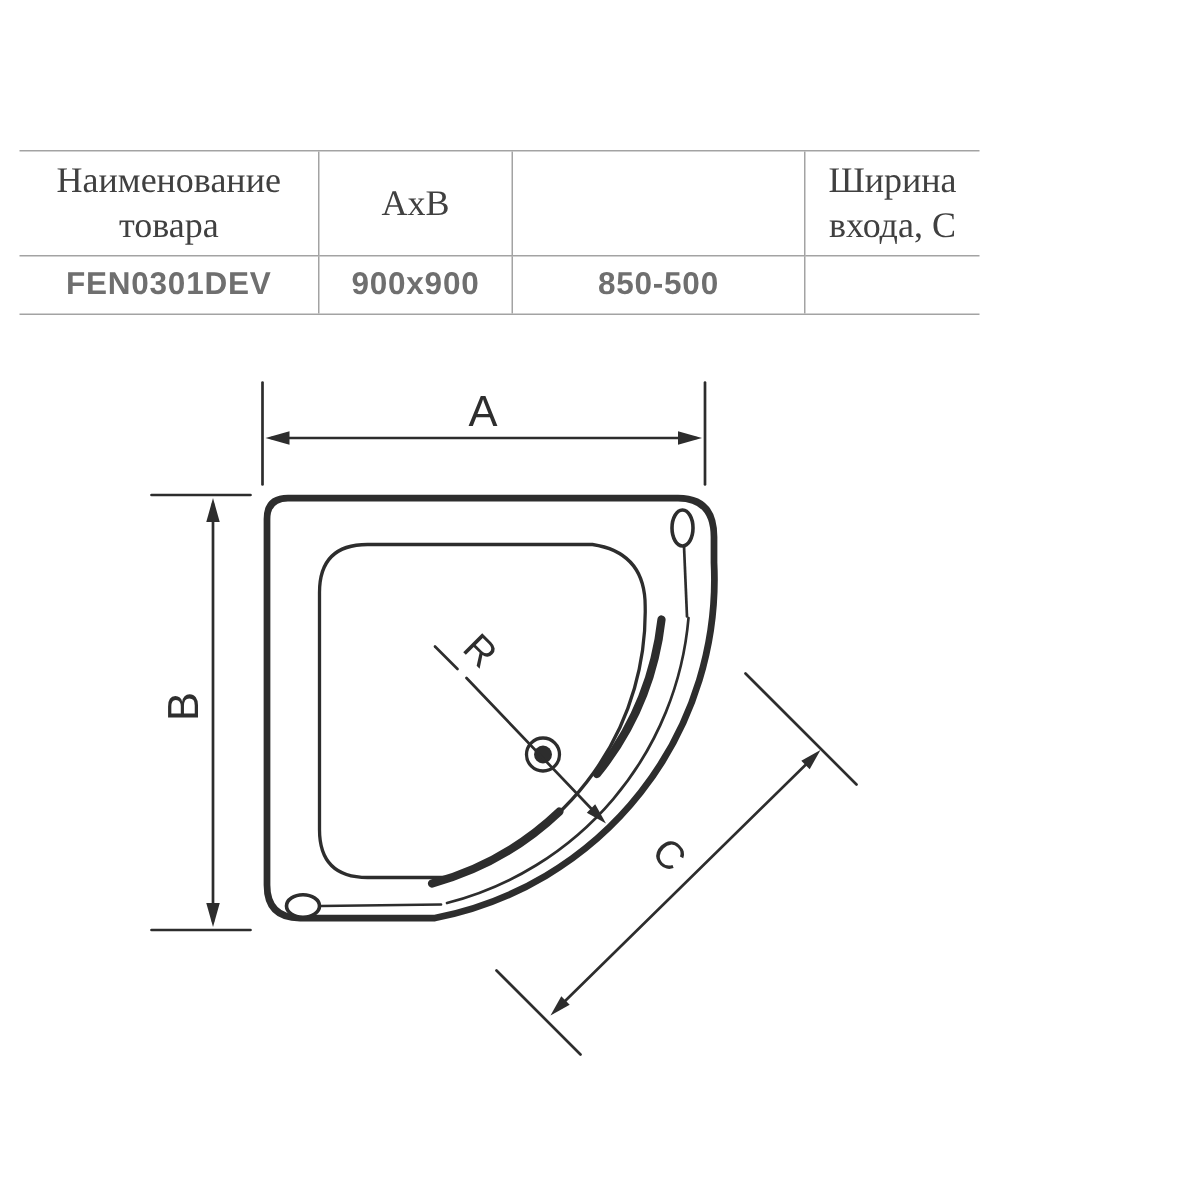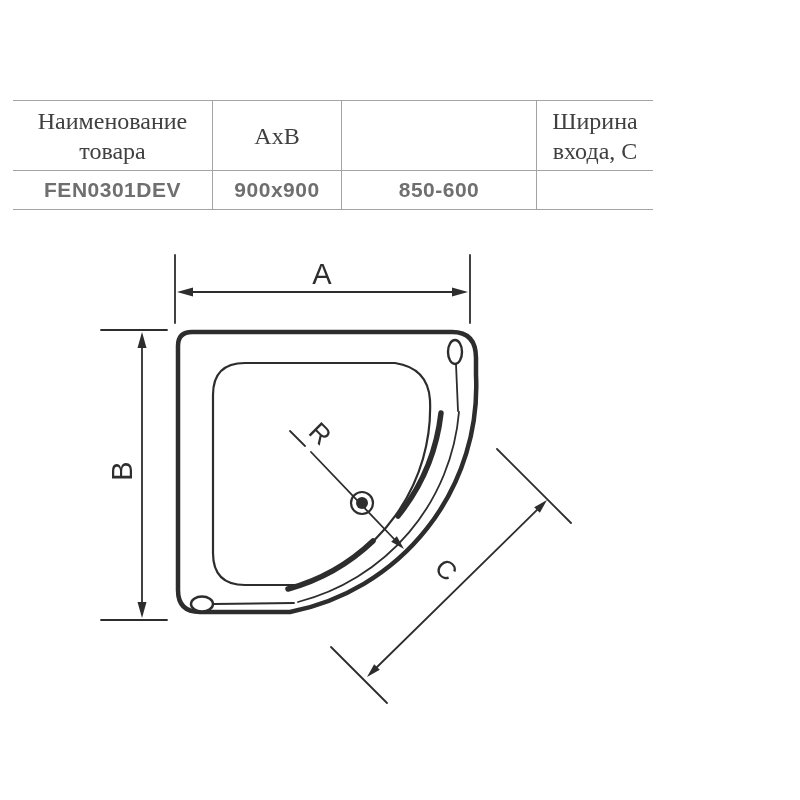--- a/index.html
+++ b/index.html
@@ -42,21 +42,21 @@
       <span>входа, С</span>
     </div>
 
     <div class="cell val v1">
       <span>FEN0301DEV</span>
     </div>
     <div class="cell val v2">
       <span>900x900</span>
     </div>
     <div class="cell val v3">
-      <span>850-600</span>
+      <span>850-500</span>
     </div>
   </div>
 
   <svg class="draw" width="800" height="800" viewBox="0 0 800 800" fill="none" stroke-linecap="round" stroke-linejoin="round">
 
     <g stroke="#2d2d2d">
       <path d="M 192,332 H 452 Q 476,332 476,358 V 375 A 230 230 0 0 1 290,612 H 200 Q 178,612 178,590 V 346 Q 178,332 192,332 Z" fill="#ffffff" stroke-width="4.5"></path>
 
       <path d="M 245,363 H 395 Q 428,368 430,400 A 185 185 0 0 1 298,585 H 245 Q 213,585 213,553 V 395 Q 213,363 245,363 Z" stroke-width="2.2"></path>
 

